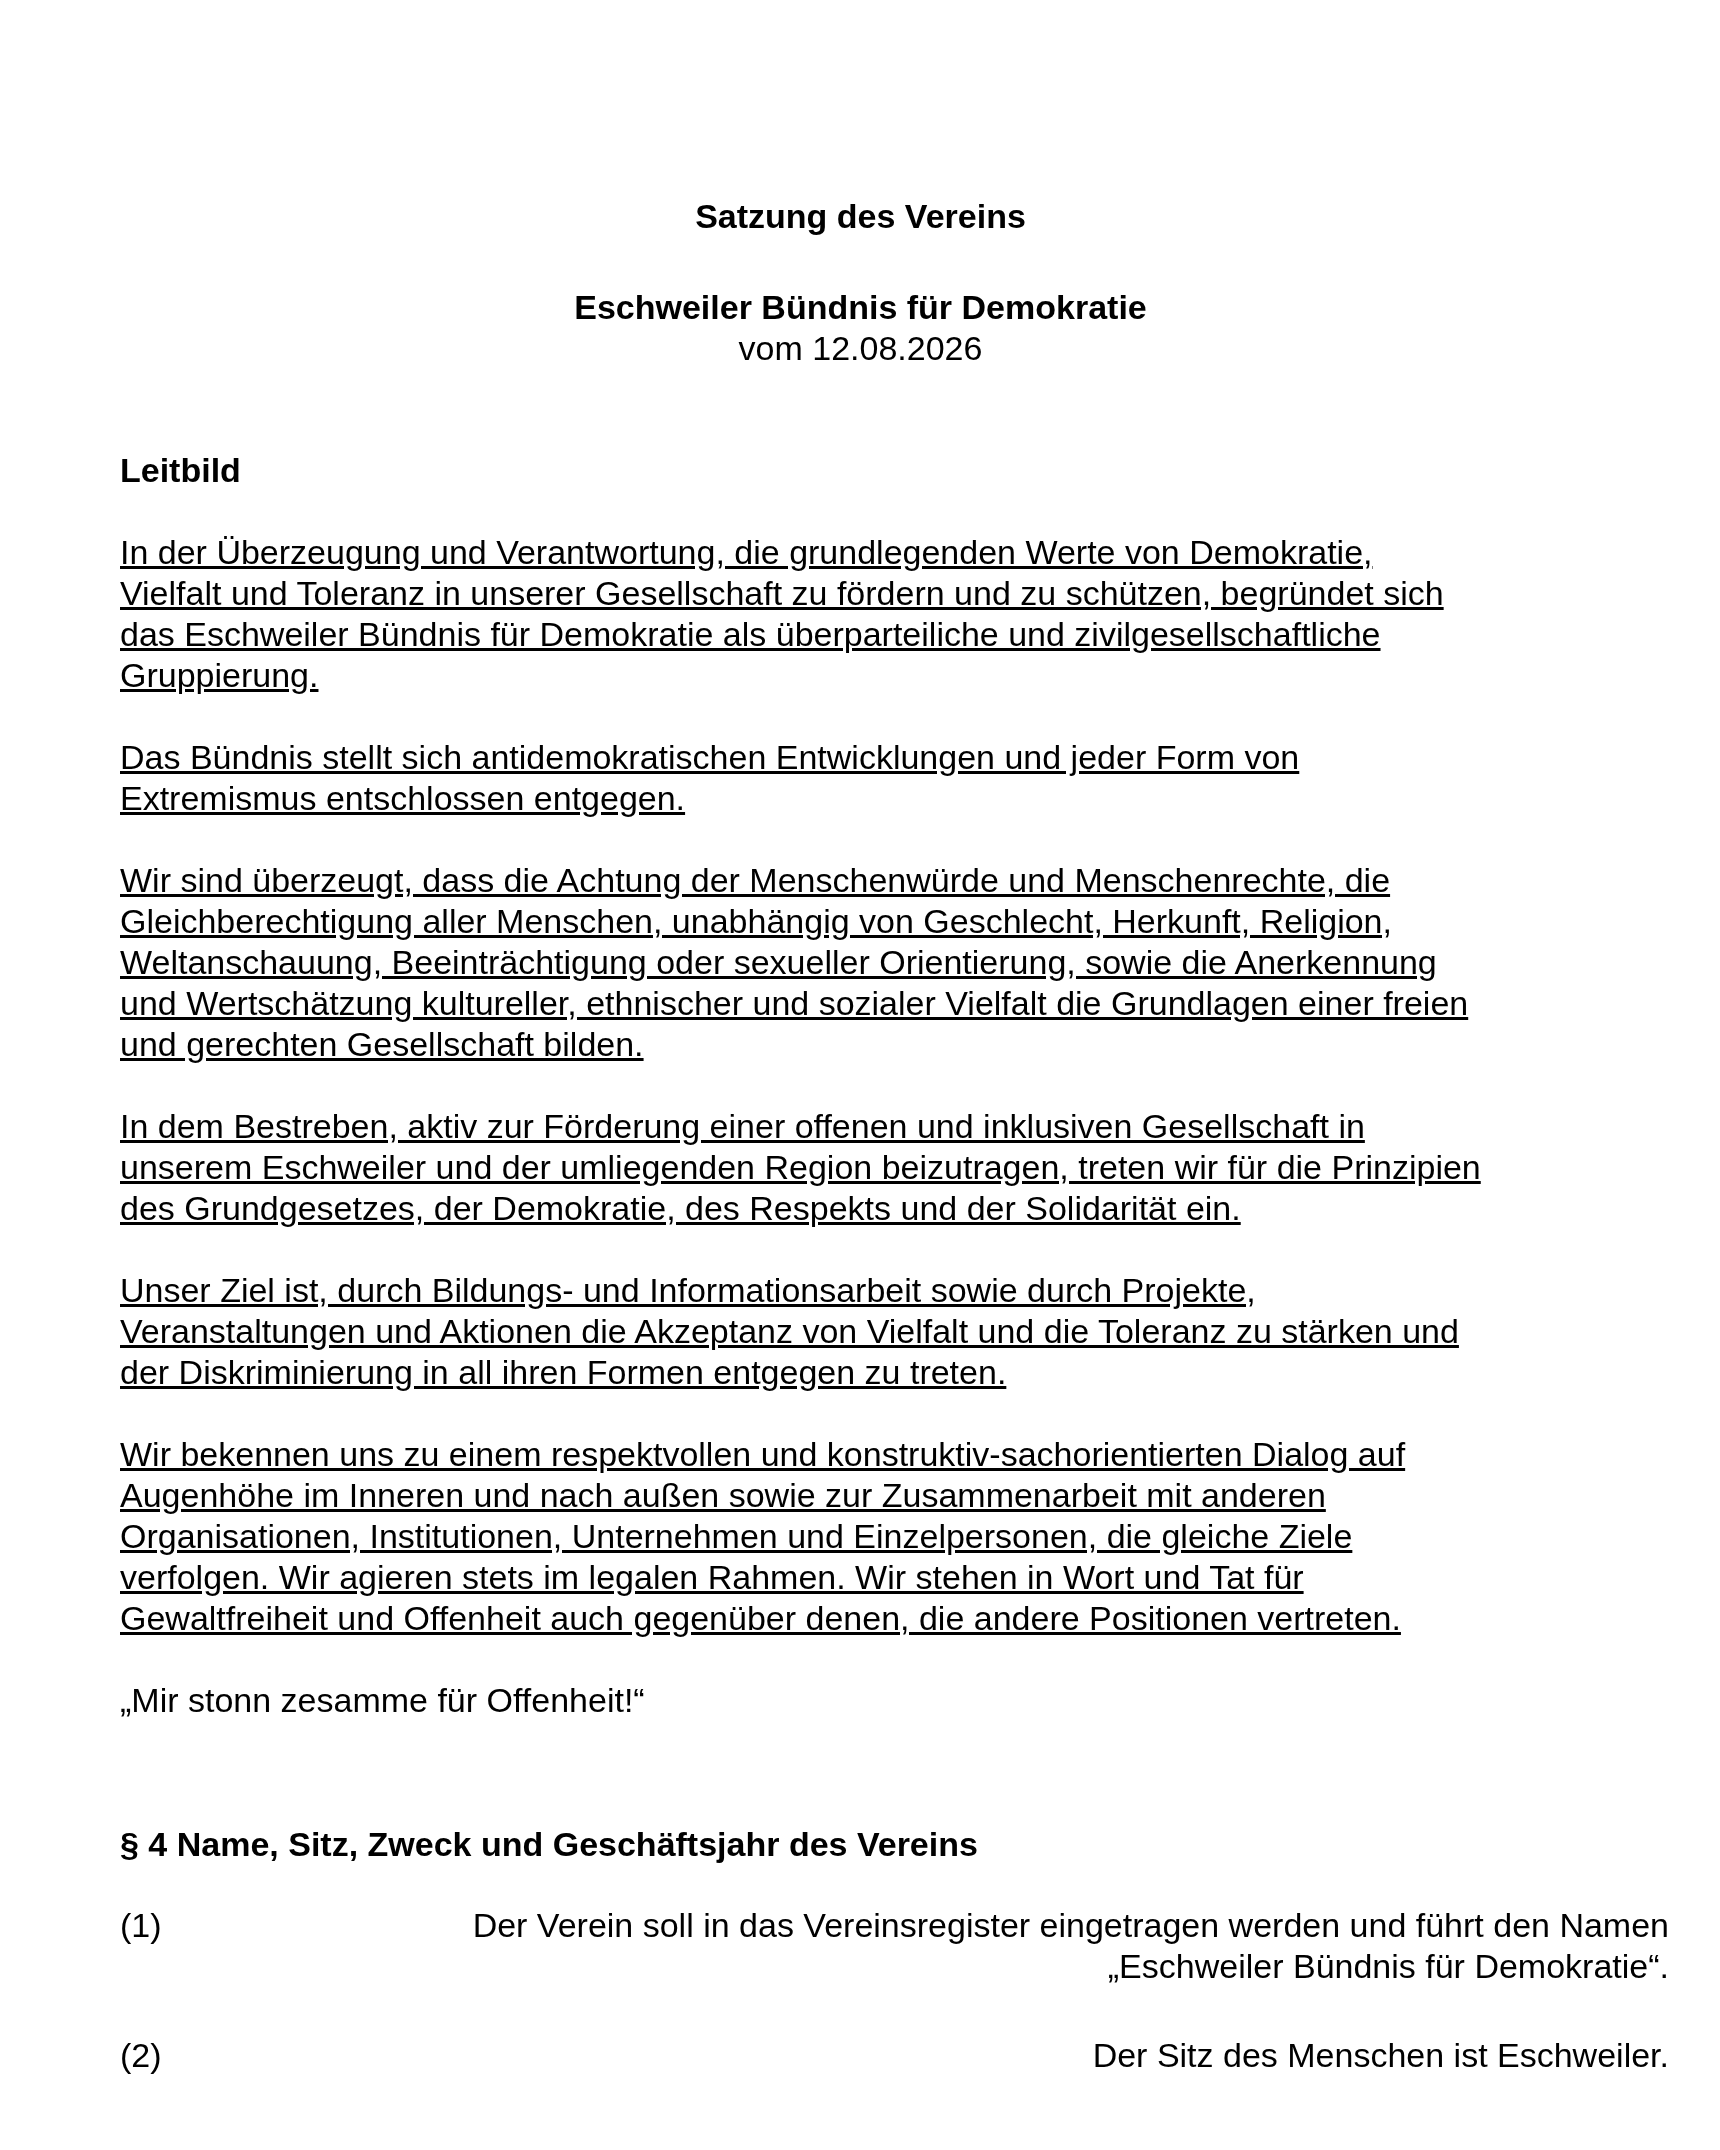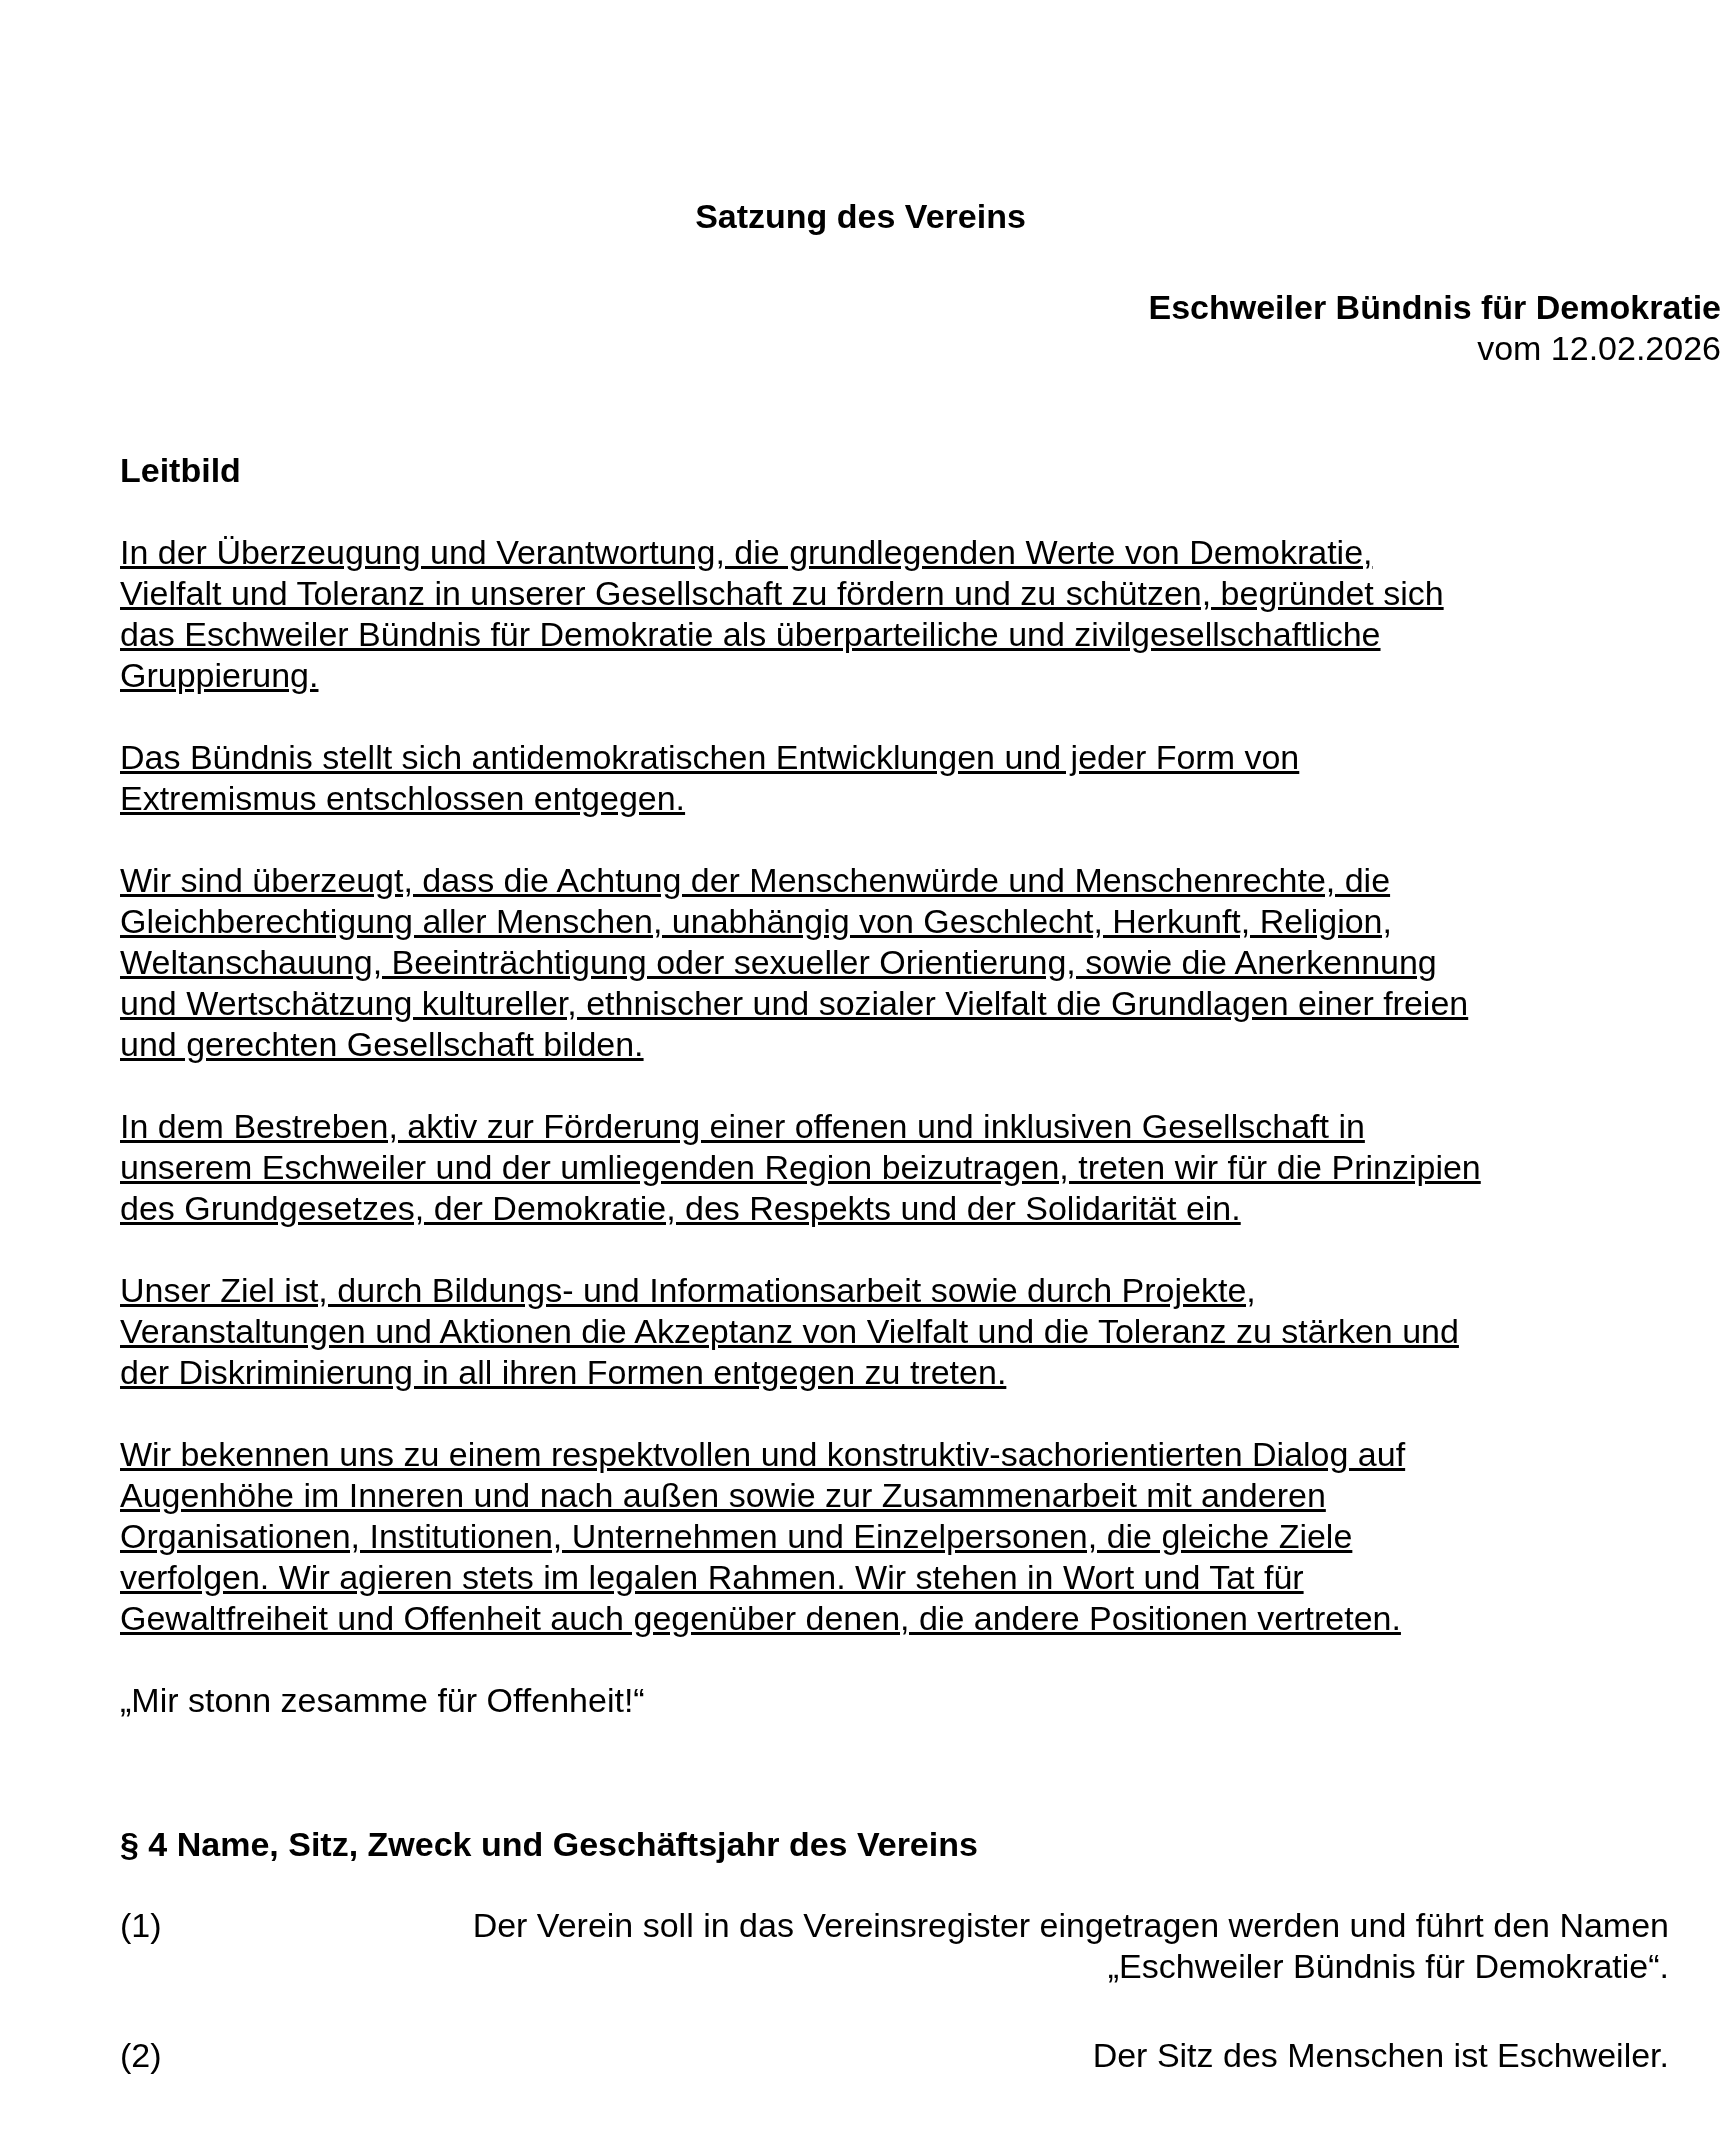--- a/index.html
+++ b/index.html
@@ -20,21 +20,21 @@
     box-sizing: border-box;
     padding-top: 196px;
     overflow: hidden;
   }
   h1, h2, h3, p { margin: 0; padding: 0; font-size: inherit; line-height: inherit; }
 
   .doc-header {
     text-align: center;
     font-weight: bold;
   }
-  .subtitle-block { margin-top: 50px; text-align: right; }
+  .subtitle-block { margin-top: 50px; }
   .doc-date { font-weight: normal; }
 
   .content {
     padding-left: 120px;
     padding-right: 8.6px;
   }
   .heading-bold { font-weight: bold; }
   .leitbild-heading { margin-top: 81px; }
   .para {
     margin-top: 41px;
@@ -64,21 +64,21 @@
 </style>
 </head>
 <body>
 
 <div class="page" style="background: rgb(255, 255, 255); color: rgb(0, 0, 0);">
 
   <header class="doc-header">
     <h1>Satzung des Vereins</h1>
     <div class="subtitle-block">
       <h2>Eschweiler Bündnis für Demokratie</h2>
-      <div class="doc-date">vom 12.02.2026</div>
+      <div class="doc-date">vom 12.08.2026</div>
     </div>
   </header>
 
   <div class="content">
 
     <section>
       <h3 class="heading-bold leitbild-heading">Leitbild</h3>
 
       <p class="para">In der Überzeugung und Verantwortung, die grundlegenden Werte von Demokratie,
 Vielfalt und Toleranz in unserer Gesellschaft zu fördern und zu schützen, begründet sich

